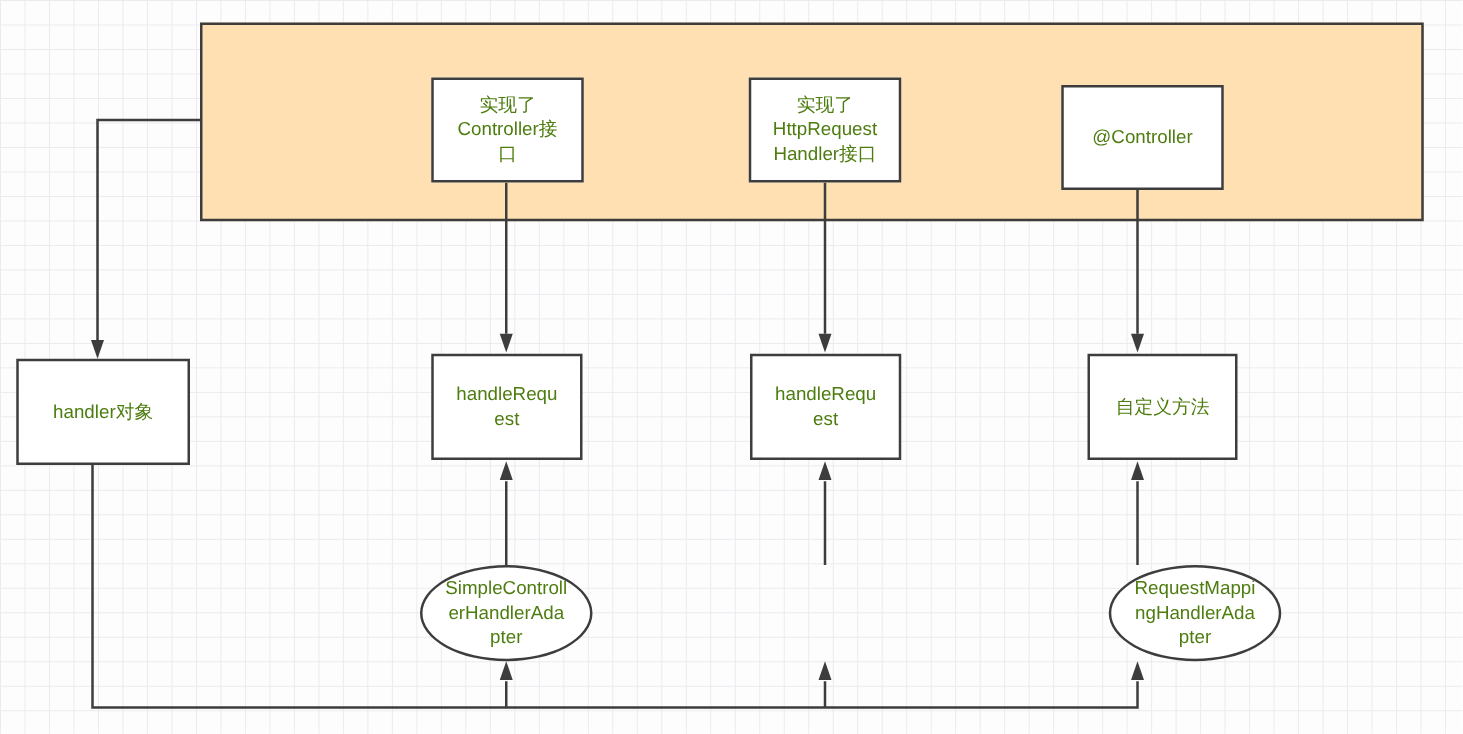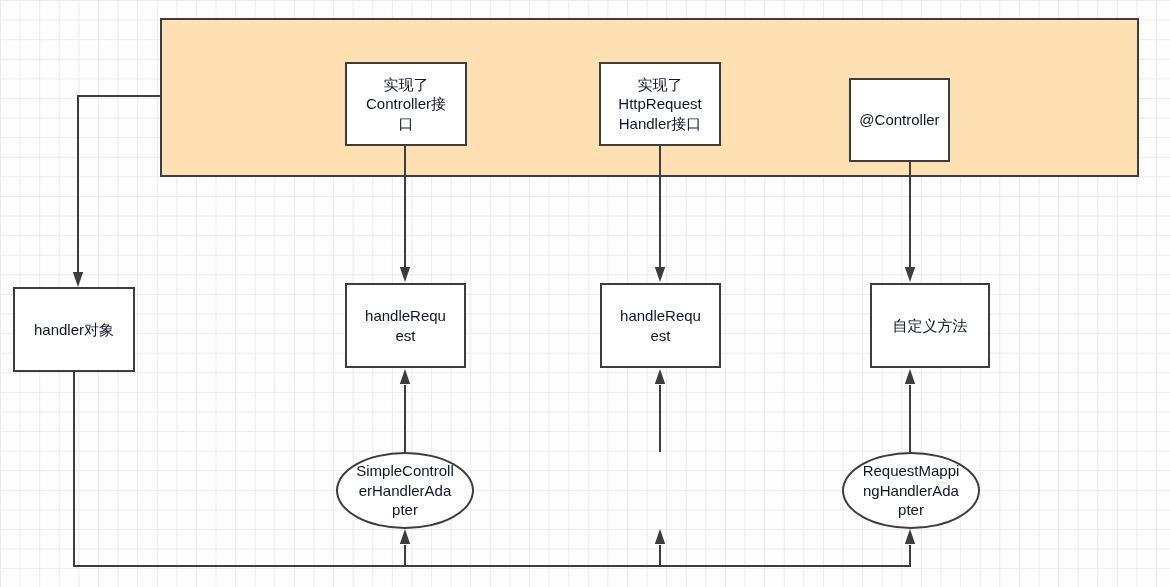--- a/index.html
+++ b/index.html
@@ -34,35 +34,35 @@
     position: absolute;
     box-sizing: border-box;
     border: 2px solid #3d3d3d;
     background: #ffffff;
     display: flex;
     align-items: center;
     justify-content: center;
     text-align: center;
     font-size: 15px;
     line-height: 1.3;
-    color: #0f172a;
+    color: #4d7c0f;
     white-space: pre-line;
     z-index: 3;
   }
   .ellipse { border-radius: 50%; }
   .n-top1    { left: 345px; top: 62px;  width: 122px; height: 84px; }
   .n-top2    { left: 599px; top: 62px;  width: 122px; height: 84px; }
-  .n-top3    { left: 849px; top: 78px;  width: 101px; height: 84px; }
-  .n-handler { left: 13px;  top: 287px; width: 122px; height: 85px; }
+  .n-top3    { left: 849px; top: 68px;  width: 130px; height: 84px; }
+  .n-handler { left: 13px;  top: 287px; width: 139px; height: 85px; }
   .n-mid1    { left: 345px; top: 283px; width: 121px; height: 85px; }
   .n-mid2    { left: 600px; top: 283px; width: 121px; height: 85px; }
   .n-mid3    { left: 850px; top: 283px; width: 120px; height: 85px; margin-left: 20px; }
   .n-ell1    { left: 336px; top: 452px; width: 138px; height: 77px; }
   .n-ell2    { left: 591px; top: 452px; width: 138px; height: 77px; }
-  .n-ell3    { left: 842px; top: 452px; width: 138px; height: 77px; }
+  .n-ell3    { left: 887px; top: 452px; width: 138px; height: 77px; }
 </style>
 </head>
 <body>
 
 <div class="canvas">
 
   <div class="highlight-rect"></div>
 
   <svg class="connector-layer" viewBox="0 0 1170 587" xmlns="http://www.w3.org/2000/svg">
     <g stroke="#3d3d3d" stroke-width="2" fill="none">

